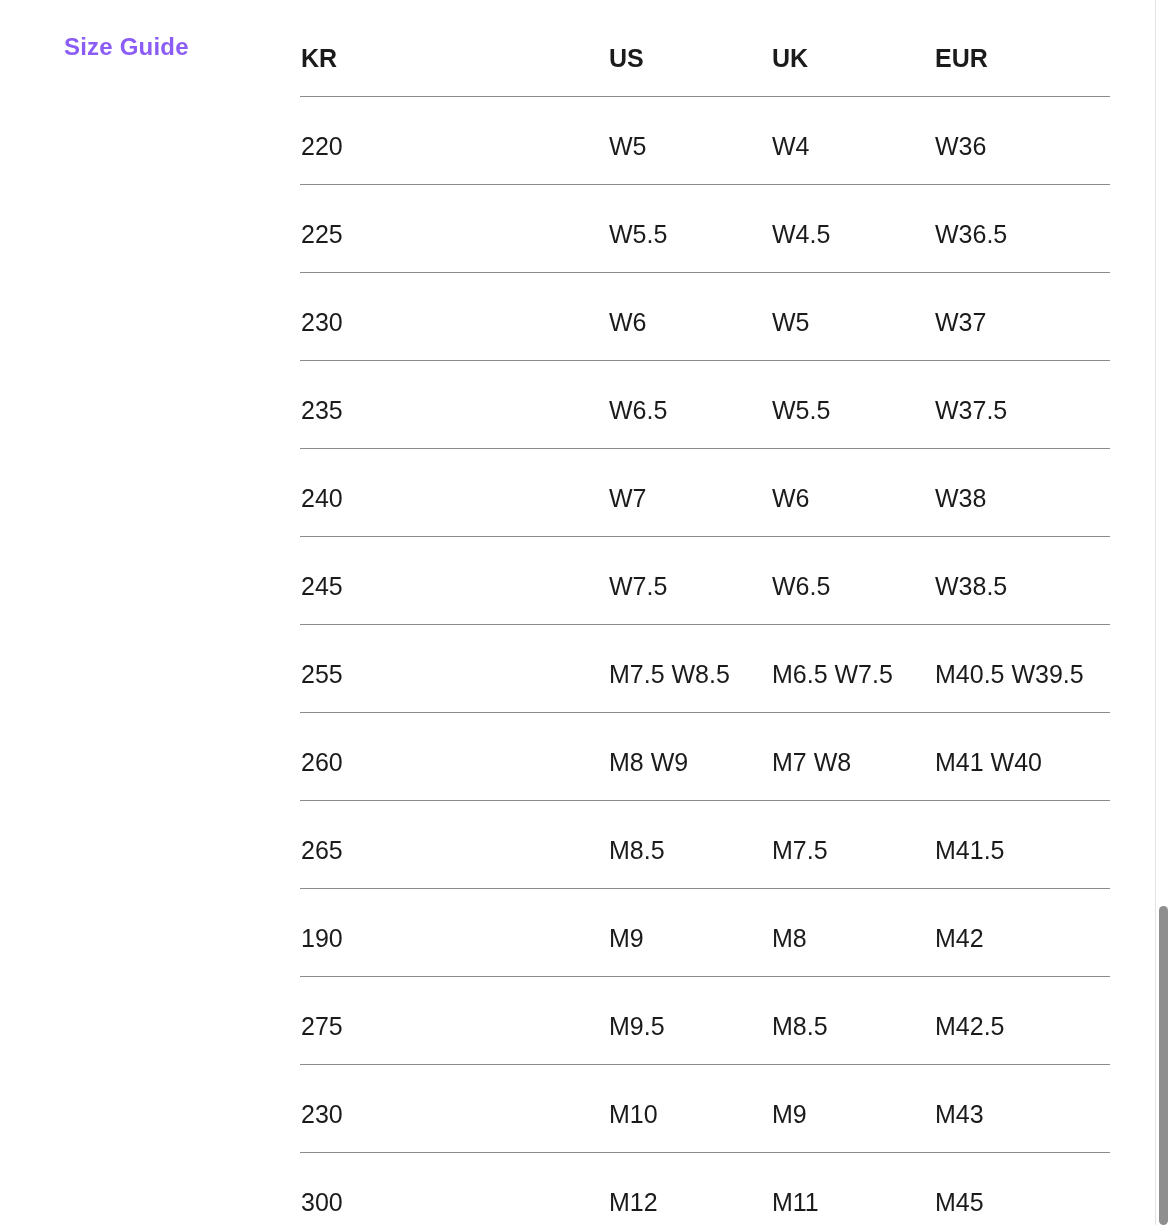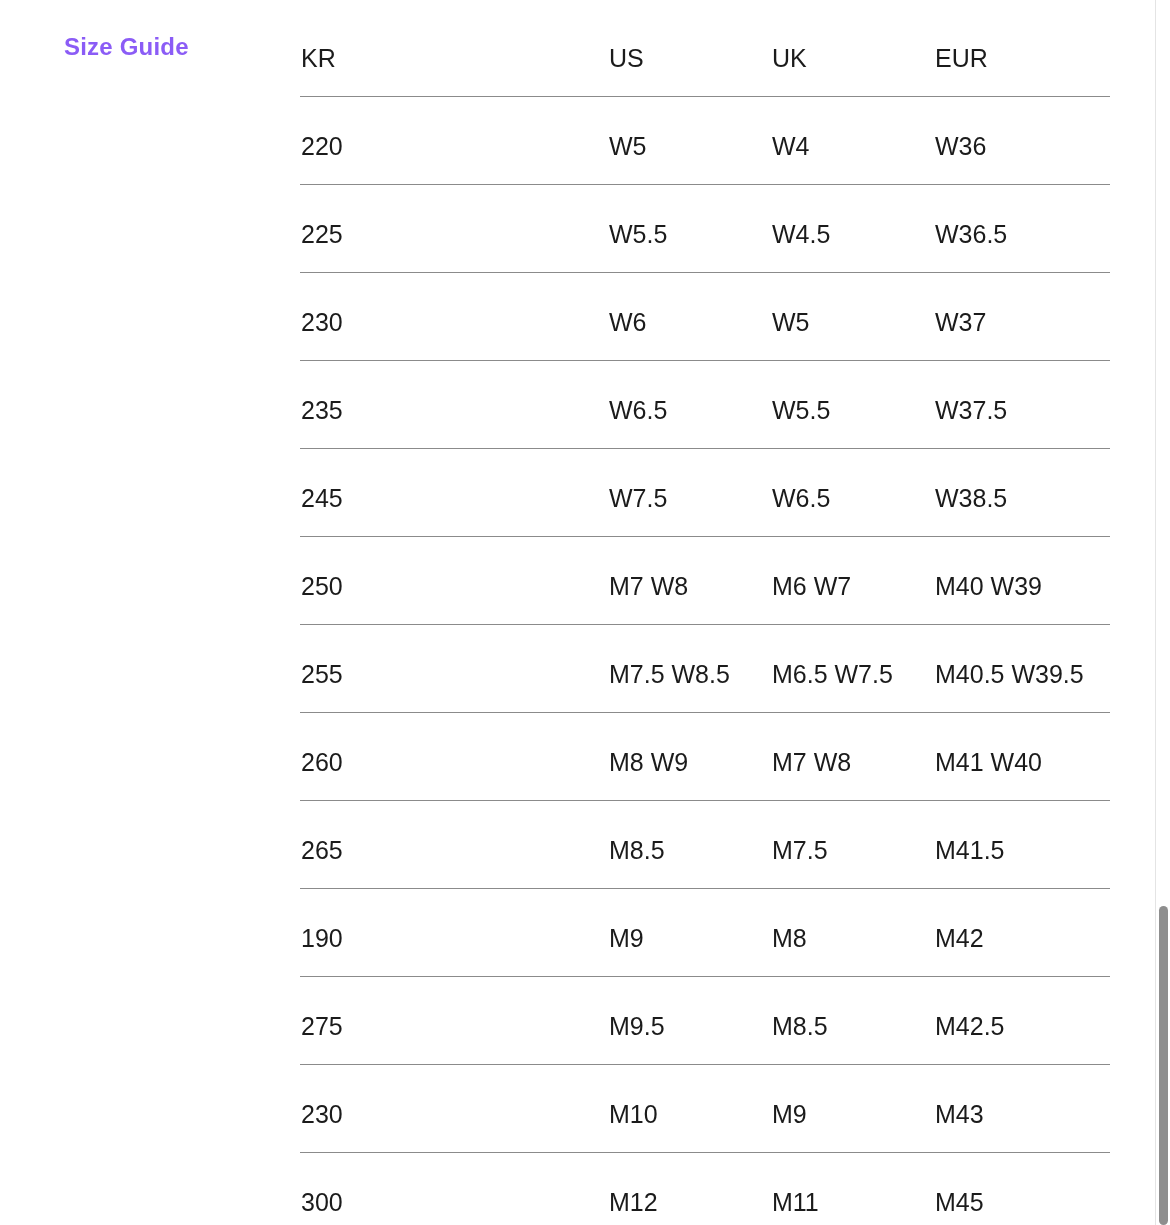--- a/index.html
+++ b/index.html
@@ -63,20 +63,21 @@
     vertical-align: middle;
     border-bottom: 1.5px solid #8b8b8b;
     white-space: nowrap;
     overflow: visible;
   }
 
   table.size-table thead th {
     height: 52px;
     vertical-align: top;
     padding-top: 20px;
+    font-weight: bold;
   }
 
   table.size-table tbody tr td {
     padding-top: 12px;
   }
 
   
   .scrollbar-track {
     position: absolute;
     right: 0;
@@ -138,32 +139,32 @@
           <td>W5</td>
           <td>W37</td>
         </tr>
         <tr>
           <td>235</td>
           <td>W6.5</td>
           <td>W5.5</td>
           <td>W37.5</td>
         </tr>
         <tr>
+          <td>240</td>
+          <td>W7</td>
+          <td>W6</td>
+          <td>W38</td>
+        </tr>
+        <tr>
           <td>245</td>
           <td>W7.5</td>
           <td>W6.5</td>
           <td>W38.5</td>
         </tr>
         <tr>
-          <td>250</td>
-          <td>M7 W8</td>
-          <td>M6 W7</td>
-          <td>M40 W39</td>
-        </tr>
-        <tr>
           <td>255</td>
           <td>M7.5 W8.5</td>
           <td>M6.5 W7.5</td>
           <td>M40.5 W39.5</td>
         </tr>
         <tr>
           <td>260</td>
           <td>M8 W9</td>
           <td>M7 W8</td>
           <td>M41 W40</td>

